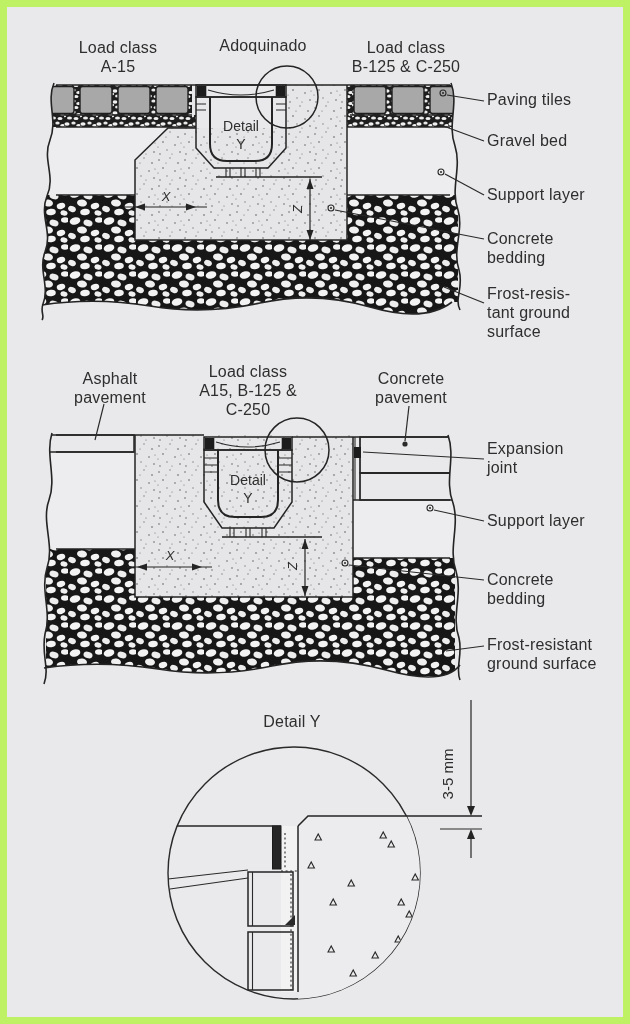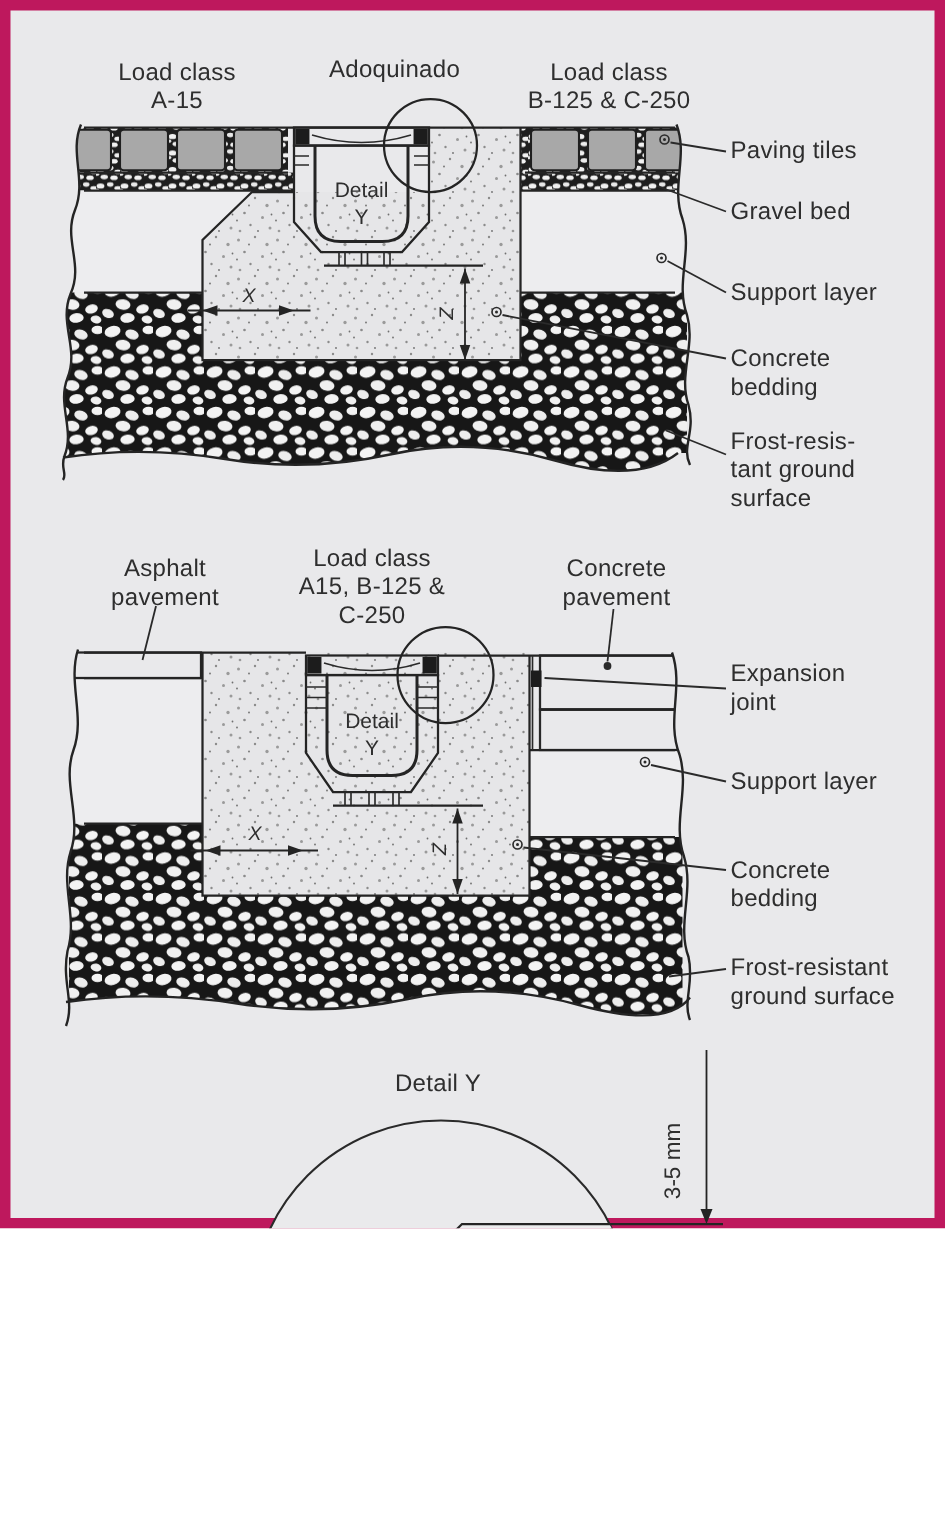--- a/index.html
+++ b/index.html
@@ -1,16 +1,16 @@
 <!DOCTYPE html>
 <html><head>
 <meta charset="utf-8">
 <style>
   html,body{margin:0;padding:0;background:#ffffff;}
-  .stage{position:relative;width:630px;height:819px;background:#be185d;overflow:hidden;}
+  .stage{position:relative;width:630px;height:1024px;background:#bef264;overflow:hidden;}
   .paper{position:absolute;inset:7px;background:#e9e9eb;}
   svg{position:absolute;left:0;top:0;}
   text{font-family:"Liberation Sans",sans-serif;fill:#2e2e2e;}
   .lbl{font-size:16px;letter-spacing:.2px;}
   .sm{font-size:14px;}
   .dim{font-size:13px;font-style:italic;}
   .dimr{font-size:15px;}
   .ln{stroke:#242424;stroke-width:1.5;fill:none;}
   .ln2{stroke:#242424;stroke-width:2;fill:none;}
   .thin{stroke:#2a2a2a;stroke-width:1.1;fill:none;}

